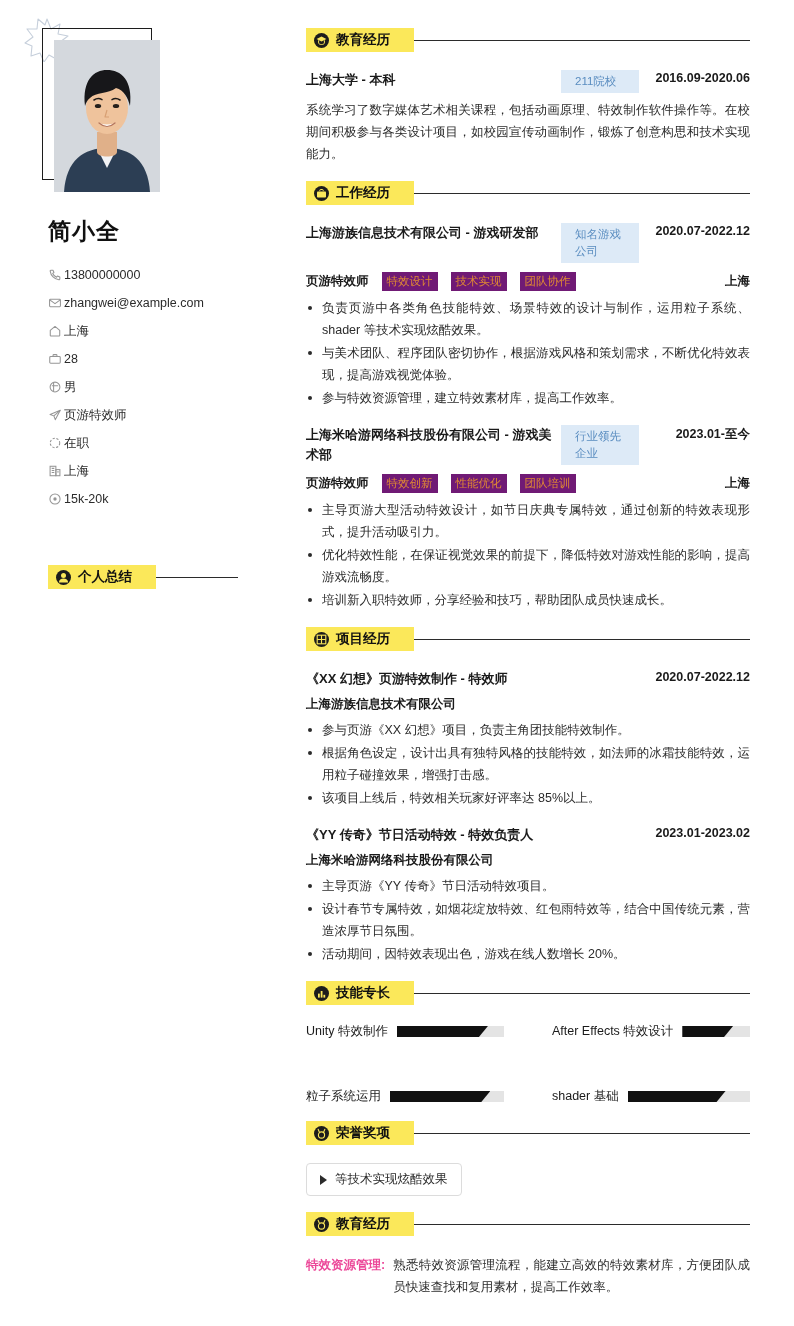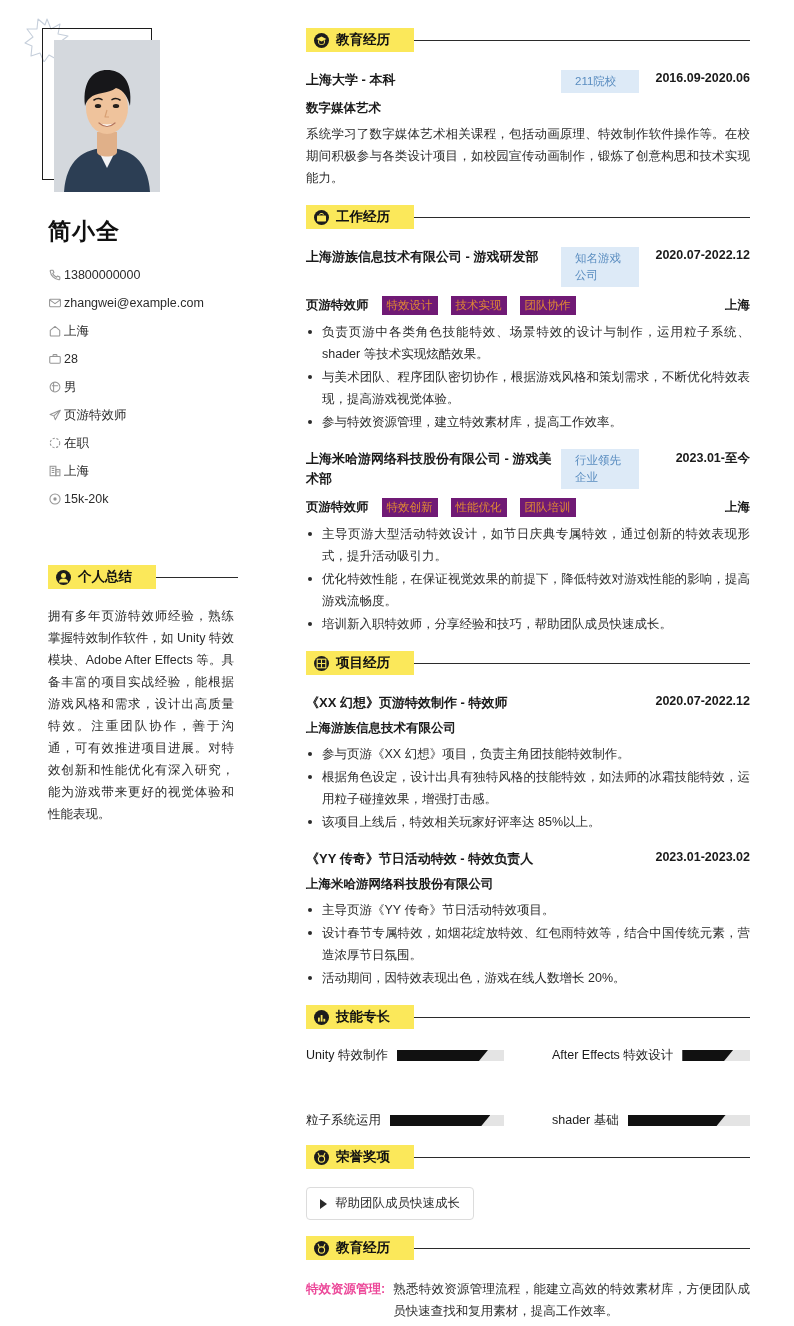--- a/index.html
+++ b/index.html
@@ -270,21 +270,20 @@
         <span class="sicon">
           <svg viewBox="0 0 15 15" width="15" height="15">
               <circle cx="7.5" cy="5.6" r="2.5" fill="#fbe85a"></circle>
               <path d="M2.9 12.4c0-2.6 2.1-4 4.6-4s4.6 1.4 4.6 4z" fill="#fbe85a"></path>
             </svg>
         </span>
         <span class="stitle">个人总结</span>
       </span>
       <span class="rule"></span>
     </div>
-    <div class="summary">拥有多年页游特效师经验，熟练掌握特效制作软件，如 Unity 特效模块、Adobe After Effects 等。具备丰富的项目实战经验，能根据游戏风格和需求，设计出高质量特效。注重团队协作，善于沟通，可有效推进项目进展。对特效创新和性能优化有深入研究，能为游戏带来更好的视觉体验和性能表现。</div>
   </div>
 
   <div class="right">
 
     <div class="section">
       <div class="sechead">
         <span class="hl">
           <span class="sicon">
             <svg viewBox="0 0 15 15" width="15" height="15">
                 <path d="M7.5 3.6L12.4 6 7.5 8.4 2.6 6z" fill="#fbe85a"></path>
@@ -295,21 +294,20 @@
         </span>
         <span class="rule"></span>
       </div>
 
       <div class="entry">
         <div class="entry-top">
           <span class="entry-title">上海大学 - 本科</span>
           <span class="badge-blue">211院校</span>
           <span class="entry-date">2016.09-2020.06</span>
         </div>
-        <div class="entry-sub">数字媒体艺术</div>
         <div class="desc">系统学习了数字媒体艺术相关课程，包括动画原理、特效制作软件操作等。在校期间积极参与各类设计项目，如校园宣传动画制作，锻炼了创意构思和技术实现能力。</div>
       </div>
     </div>
 
     <div class="section">
       <div class="sechead">
         <span class="hl">
           <span class="sicon">
             <svg viewBox="0 0 15 15" width="15" height="15">
                 <rect x="3" y="5.4" width="9" height="6.2" rx=".8" fill="#fbe85a"></rect>
@@ -455,21 +453,21 @@
                 <path d="M5.4 6.2L4 2.9M9.6 6.2L11 2.9" stroke="#fbe85a" stroke-width="1.1"></path>
               </svg>
           </span>
           <span class="stitle">荣誉奖项</span>
         </span>
         <span class="rule"></span>
       </div>
       <div class="award-row">
         <span class="award">
           <span class="tri"></span>
-          <span>帮助团队成员快速成长</span>
+          <span>等技术实现炫酷效果</span>
         </span>
       </div>
     </div>
 
     <div class="section">
       <div class="sechead">
         <span class="hl">
           <span class="sicon">
             <svg viewBox="0 0 15 15" width="15" height="15">
                 <circle cx="7.5" cy="9" r="3.1" fill="none" stroke="#fbe85a" stroke-width="1.1"></circle>

